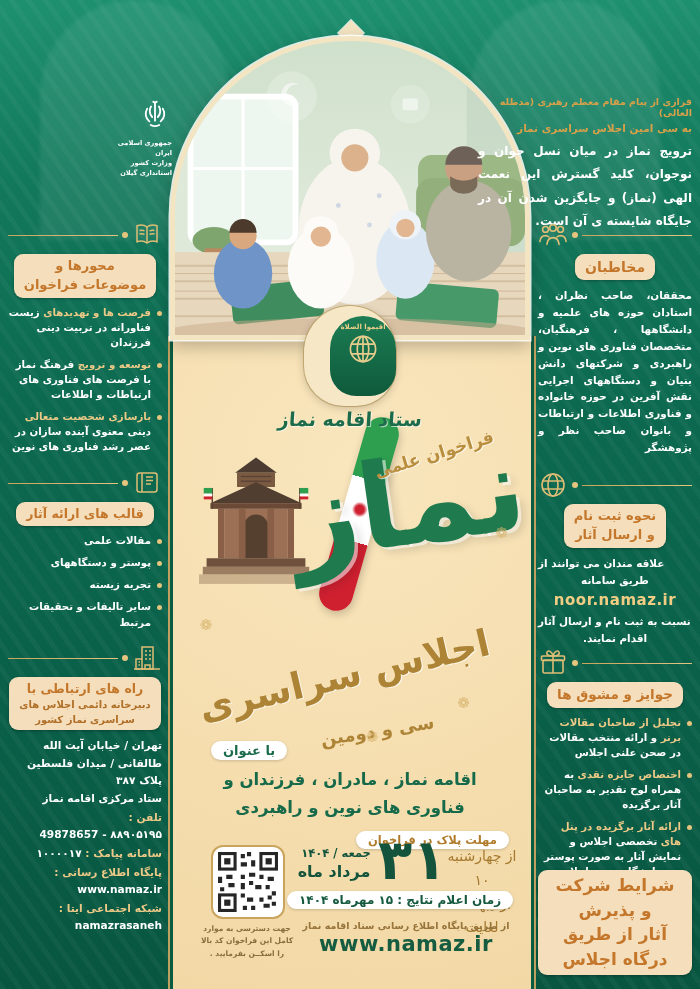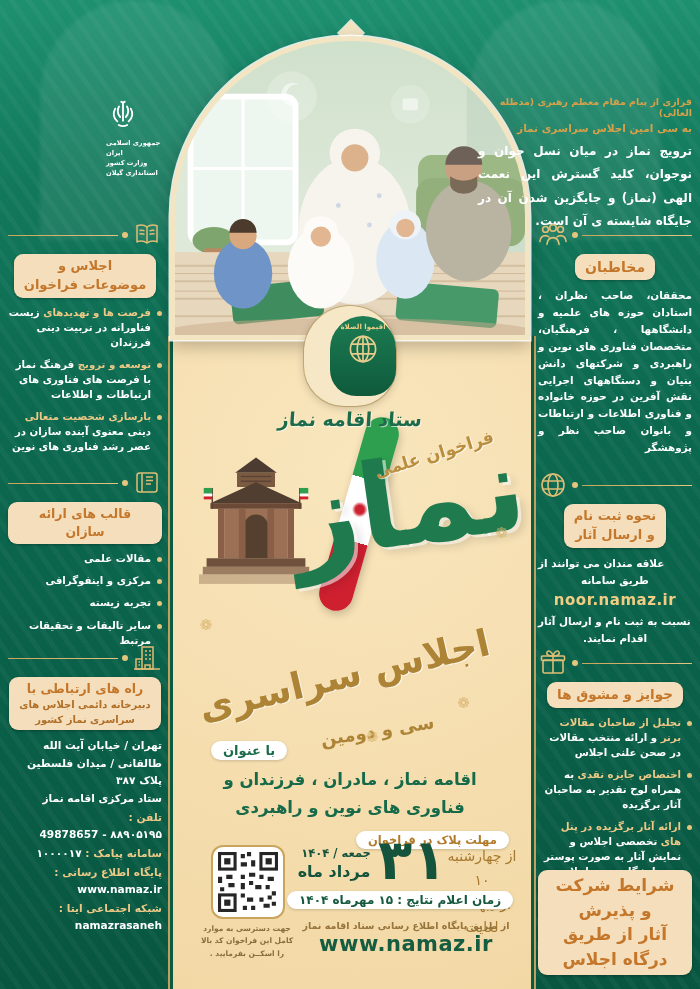--- a/index.html
+++ b/index.html
@@ -63,21 +63,21 @@
   .weekday{position:absolute;left:294px;top:846px;width:84px;text-align:center;color:#14543c;font-size:11.5px;font-weight:bold;z-index:5;}
   .month{position:absolute;left:290px;top:862px;width:88px;text-align:center;color:#14543c;font-size:16px;font-weight:bold;z-index:5;}
   .from-text{position:absolute;left:444px;top:845px;width:76px;text-align:center;color:#a5792f;font-size:14px;
     font-weight:normal;line-height:1.7;white-space:pre-line;z-index:5;}
   .results{position:absolute;left:287px;top:891px;color:#15593f;font-size:12px;z-index:5;}
   .via{position:absolute;left:292px;top:920px;width:228px;text-align:center;color:#97743a;font-size:9.5px;font-weight:bold;z-index:5;}
   .site{position:absolute;left:292px;top:932px;width:228px;text-align:center;color:#155c41;font-size:21px;
     font-weight:bold;direction:ltr;z-index:5;letter-spacing:.5px;}
   
   .logos{position:absolute;left:28px;top:98px;width:144px;display:flex;gap:12px;z-index:3;}
-  .logo{width:66px;text-align:left;color:#fff;}
+  .logo{width:66px;text-align:right;color:#fff;}
   .logo .cap{font-size:6.6px;font-weight:bold;line-height:1.5;white-space:pre-line;margin-top:3px;}
   .logo svg{width:34px;height:34px;}
   
   .quote{position:absolute;left:478px;top:96px;width:214px;z-index:3;text-align:right;}
   .quote .l1{color:#d9a04a;font-size:9.5px;font-weight:bold;margin-bottom:4px;}
   .quote .l2{color:#d9a04a;font-size:10.5px;font-weight:bold;margin-bottom:6px;}
   .quote .qb{color:#fff;font-size:12px;font-weight:bold;line-height:1.95;text-align:justify;}
   
   .sec{position:absolute;width:154px;z-index:3;}
   .sec.right{left:538px;}
@@ -282,21 +282,21 @@
           <g fill="none" stroke="#dfbd75" stroke-width="1.5">
             <path d="M15 5c-2.6-2-6.8-2.3-10-1.2v16c3.2-1 7.4-.7 10 1.2 2.6-1.9 6.8-2.2 10-1.2v-16C21.8 2.7 17.6 3 15 5z"></path>
             <path d="M15 5v16"></path>
             <path d="M7.5 8.5c1.8-.3 3.6-.2 5 .3M7.5 12c1.8-.3 3.6-.2 5 .3M17.5 8.8c1.8-.5 3.6-.6 5-.3M17.5 12.3c1.8-.5 3.6-.6 5-.3"></path>
           </g>
         </svg>
       <span class="dot"></span>
         <span class="ln"></span>
     </div>
     <div class="hbox">
-        <span class="tag" style="font-size:13px">اجلاس و
+        <span class="tag" style="font-size:13px">محورها و
 موضوعات فراخوان</span>
       </div>
     <ul class="blist">
       <li><span class="lead">فرصت ها و تهدیدهای</span> <span>زیست فناورانه در تربیت دینی فرزندان</span></li>
       <li><span class="lead">توسعه و ترویج</span> <span>فرهنگ نماز با فرصت های فناوری های ارتباطات و اطلاعات</span></li>
       <li><span class="lead">بازسازی شخصیت متعالی</span> <span>دینی معنوی آینده سازان در عصر رشد فناوری های نوین</span></li>
     </ul>
   </div>
 
   <div class="sec left" style="top:468px">
@@ -304,25 +304,25 @@
       <svg viewBox="0 0 30 26">
           <g fill="none" stroke="#dfbd75" stroke-width="1.5">
             <rect x="5" y="3" width="20" height="19" rx="2.5"></rect>
             <path d="M10 3v19M14 7h7M14 10.5h7M14 14h5"></path>
           </g>
         </svg>
       <span class="dot"></span>
         <span class="ln"></span>
     </div>
     <div class="hbox">
-        <span class="tag" style="font-size:12.5px">قالب های ارائه سازان</span>
+        <span class="tag" style="font-size:12.5px">قالب های ارائه آثار</span>
       </div>
     <ul class="blist">
       <li>مقالات علمی</li>
-      <li>مرکزی و اینفوگرافی</li>
+      <li>پوستر و دستگاههای</li>
       <li>تجربه زیسته</li>
       <li>سایر تالیفات و تحقیقات مرتبط</li>
     </ul>
   </div>
 
   <div class="sec left" style="top:643px">
     <div class="conn">
       <svg viewBox="0 0 30 30">
           <g fill="none" stroke="#dfbd75" stroke-width="1.5">
             <rect x="10" y="4" width="11" height="22"></rect>

